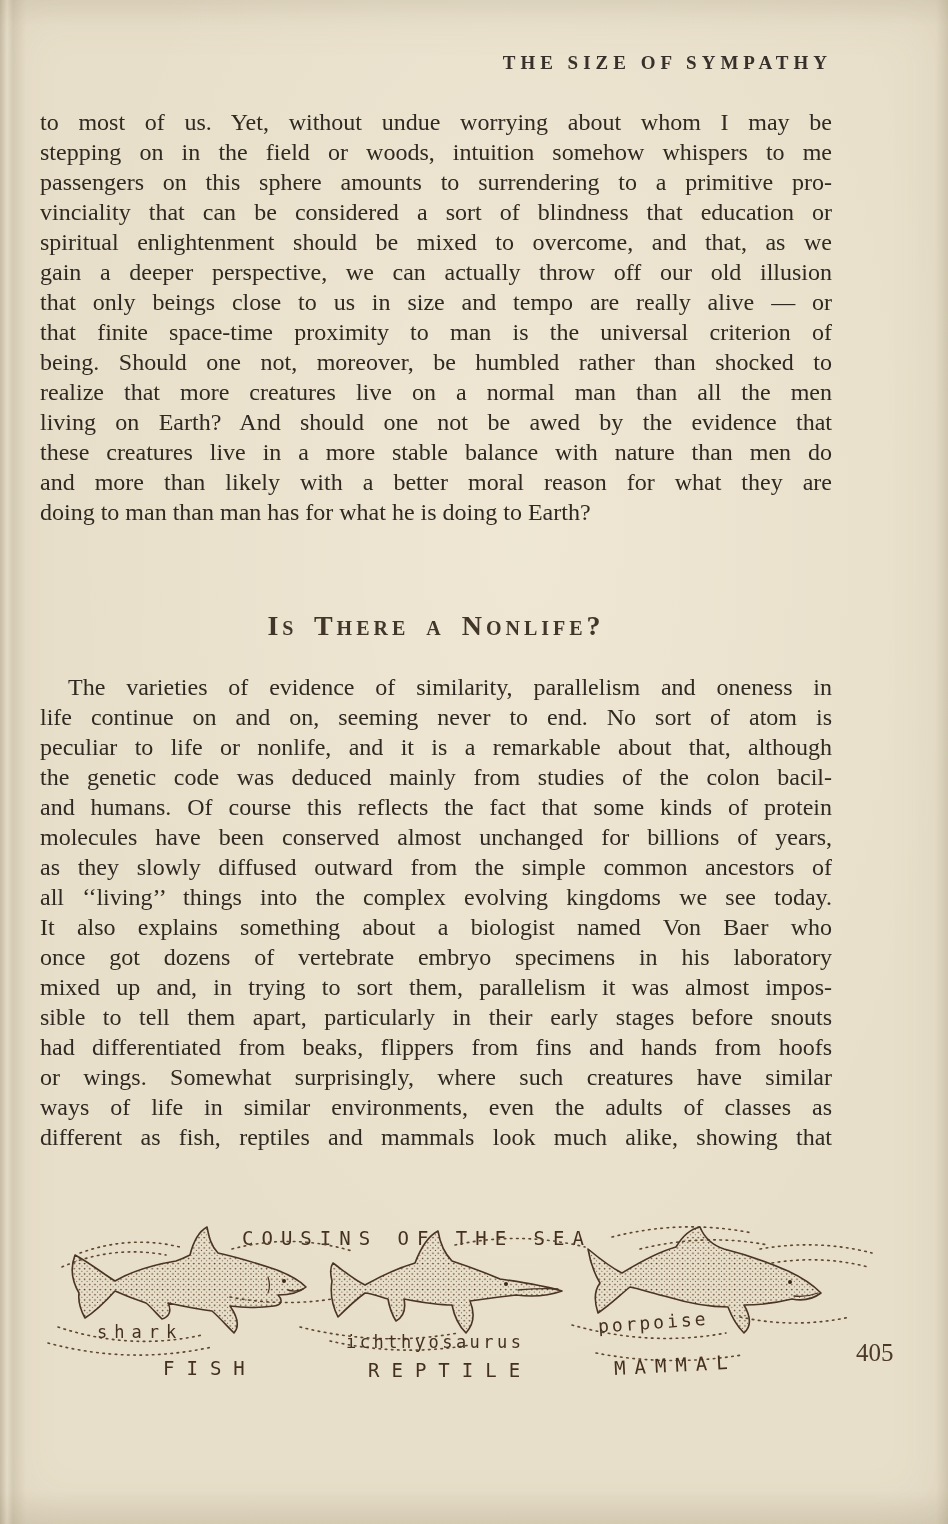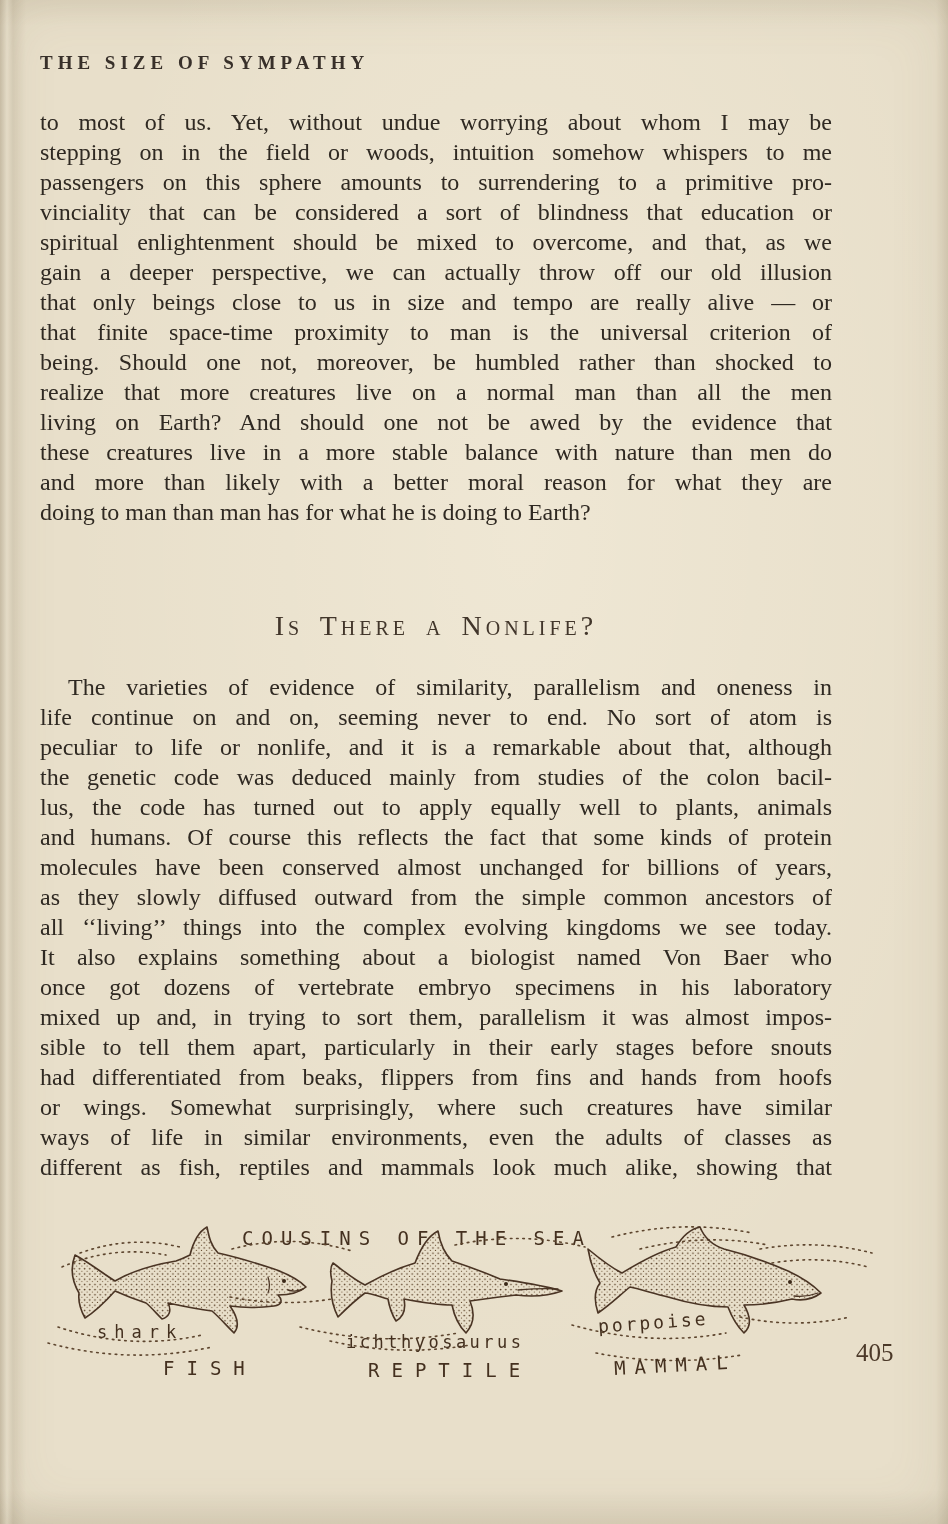--- a/index.html
+++ b/index.html
@@ -15,39 +15,39 @@
       radial-gradient(ellipse at 55% 35%, rgba(255,250,236,0.30), rgba(255,250,236,0) 62%),
       linear-gradient(90deg, rgba(110,92,64,0.22) 0px, rgba(240,233,215,0.35) 7px, rgba(110,92,64,0.12) 13px, rgba(110,92,64,0.0) 26px),
       linear-gradient(270deg, rgba(110,92,64,0.14) 0px, rgba(110,92,64,0.0) 12px),
       linear-gradient(0deg, rgba(125,110,80,0.12) 0px, rgba(125,110,80,0.0) 34px),
       linear-gradient(180deg, rgba(125,110,80,0.08) 0px, rgba(125,110,80,0.0) 26px);
     box-shadow:inset 0 0 60px rgba(120,104,72,0.14);
     color:#2e2820;
   }
   .running-head{
     position:absolute;top:52px;left:40px;width:792px;
-    text-align:left;
+    text-align:right;
     font-size:19px;font-weight:bold;letter-spacing:5px;
     color:#38302a;
   }
   .bodycol{position:absolute;left:40px;width:792px;}
   #para1{top:107px;}
   #para2{top:672px;}
   .para .line{
     font-size:24px;line-height:30px;
     text-align:justify;text-align-last:justify;
     color:#2f2922;
   }
   .para.end-left .line:last-child{text-align-last:left;}
   .para.indent-first .line:first-child{text-indent:28px;}
   .section-heading{
     position:absolute;top:610px;left:40px;width:792px;margin:0;
     text-align:center;
     font-family:"Liberation Serif","DejaVu Serif",serif;
-    font-variant:small-caps;font-weight:400;
+    font-variant:small-caps;font-weight:700;
     font-size:28px;letter-spacing:4px;word-spacing:6px;
     color:#42362b;
   }
   .figure{position:absolute;top:1205px;left:0;width:948px;height:210px;}
   .figure svg{display:block;}
   .hand{font-family:"DejaVu Sans Mono",monospace;fill:#44301f;}
   .ink{stroke:#4a3424;fill:none;stroke-linecap:round;}
   .dots{stroke:#5d452e;stroke-width:1.6;stroke-dasharray:1.6 4.6;fill:none;stroke-linecap:round;}
   .animal{fill:url(#stip);stroke:#4a3424;stroke-width:1.6;stroke-linejoin:round;}
   .pagenum{font-family:"Liberation Serif",serif;fill:#4b3929;}
@@ -76,21 +76,20 @@
       <div class="line">doing to man than man has for what he is doing to Earth?</div>
     </div>
 
   <h2 class="section-heading">Is There a Nonlife?</h2>
 
   <div id="para2" class="bodycol para indent-first">
       <div class="line">The varieties of evidence of similarity, parallelism and oneness in</div>
       <div class="line">life continue on and on, seeming never to end.  No sort of atom is</div>
       <div class="line">peculiar to life or nonlife, and it is a remarkable about that, although</div>
       <div class="line">the genetic code was deduced mainly from studies of the colon bacil-</div>
-      <div class="line">lus, the code has turned out to apply equally well to plants, animals</div>
       <div class="line">and humans.  Of course this reflects the fact that some kinds of protein</div>
       <div class="line">molecules have been conserved almost unchanged for billions of years,</div>
       <div class="line">as they slowly diffused outward from the simple common ancestors of</div>
       <div class="line">all ‘‘living’’ things into the complex evolving kingdoms we see today.</div>
       <div class="line">It also explains something about a biologist named Von Baer who</div>
       <div class="line">once got dozens of vertebrate embryo specimens in his laboratory</div>
       <div class="line">mixed up and, in trying to sort them, parallelism it was almost impos-</div>
       <div class="line">sible to tell them apart, particularly in their early stages before snouts</div>
       <div class="line">had differentiated from beaks, flippers from fins and hands from hoofs</div>
       <div class="line">or wings.  Somewhat surprisingly, where such creatures have similar</div>

